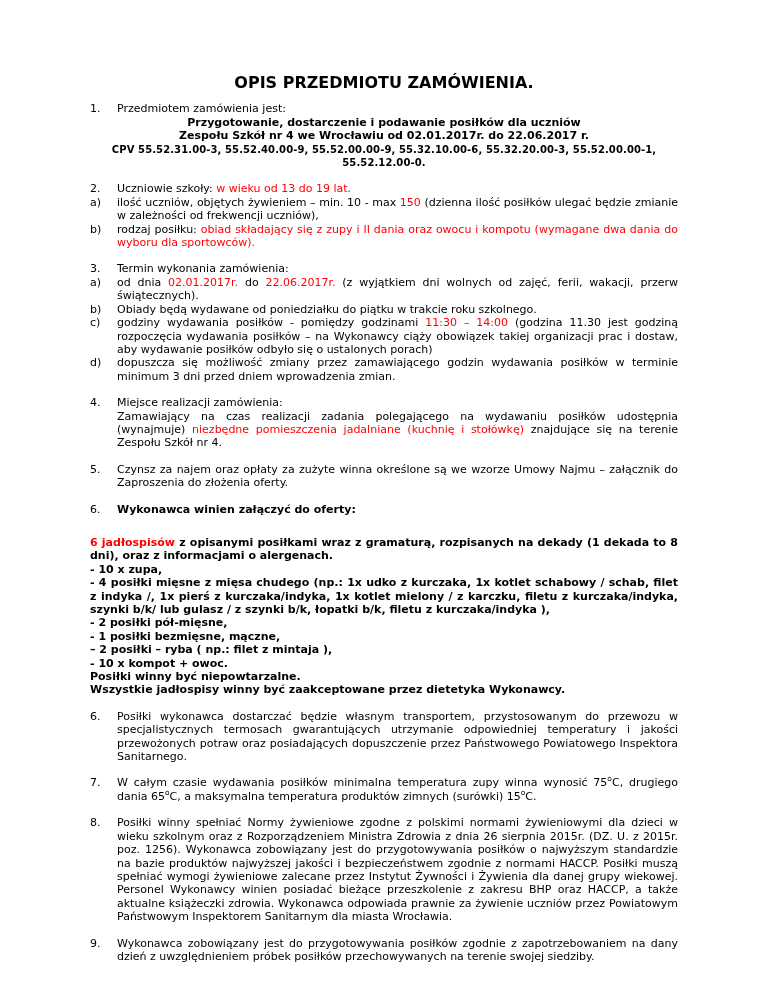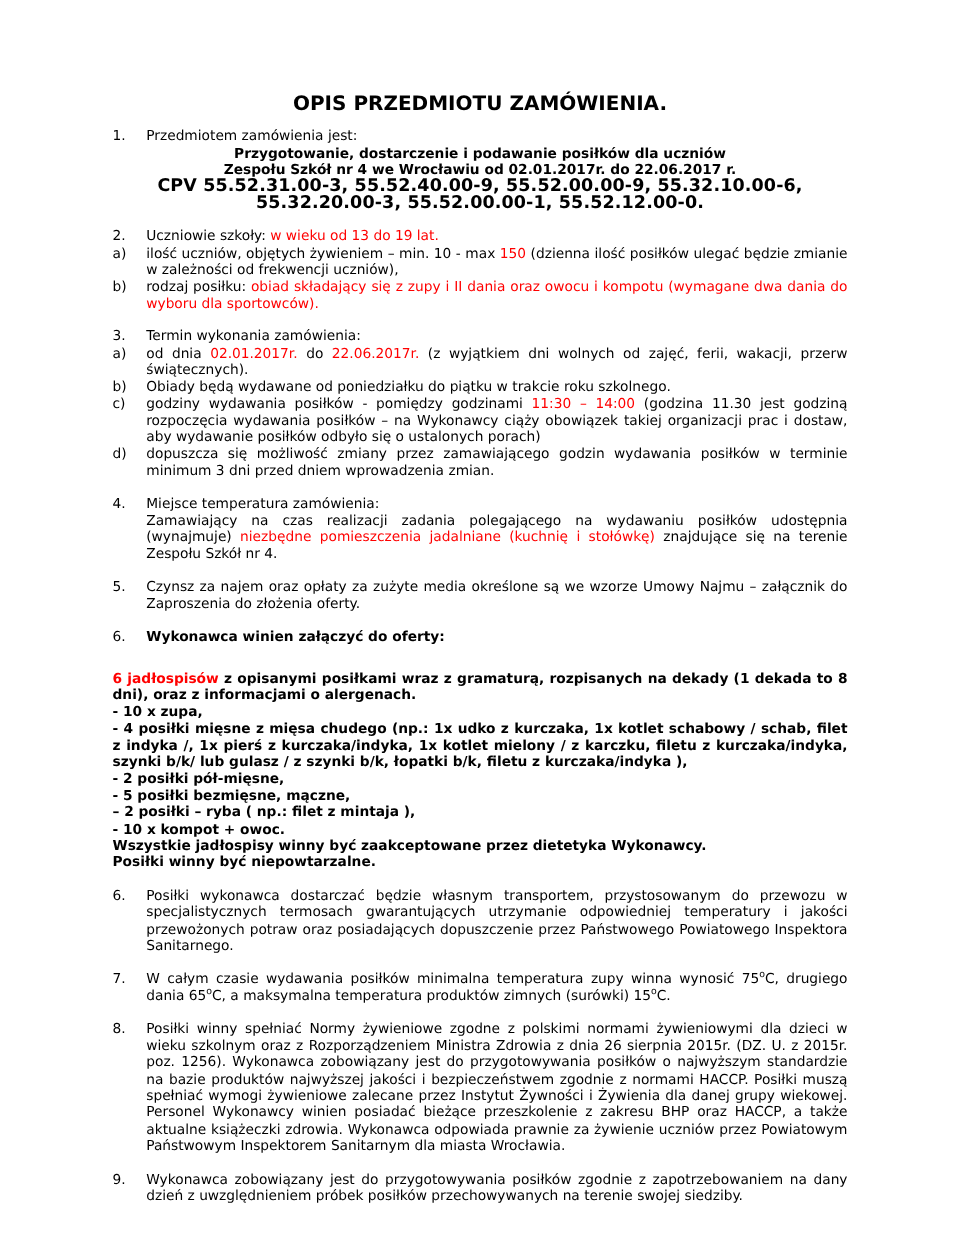--- a/index.html
+++ b/index.html
@@ -24,21 +24,21 @@
     font-size: 16px;
     margin-bottom: 13px;
   }
   .block { margin-bottom: 13px; }
   .row { display: flex; }
   .num { flex: 0 0 27px; }
   .body { flex: 1; text-align: justify; }
   .indent { margin-left: 27px; text-align: justify; }
   .center { text-align: center; }
   .bold { font-weight: bold; }
-  .cpv { font-size: 14px; letter-spacing: 0.1px; }
+  .cpv { font-size: 10px; letter-spacing: 0.1px; }
   .red { color: #ff0000; }
   .sup { font-size: 7.5px; vertical-align: super; line-height: 0; }
   .menu-block { font-weight: bold; }
   .menu-block .para { text-align: justify; }
 </style>
 </head>
 <body>
 
 <div class="page">
 
@@ -88,49 +88,49 @@
     </div>
     <div class="row">
       <span class="num">d)</span>
       <span class="body"><span>dopuszcza się możliwość zmiany przez zamawiającego godzin wydawania posiłków w terminie minimum 3 dni przed dniem wprowadzenia zmian.</span></span>
     </div>
   </div>
 
   <div class="block">
     <div class="row">
       <span class="num">4.</span>
-      <span class="body">Miejsce temperatura zamówienia:</span>
+      <span class="body">Miejsce realizacji zamówienia:</span>
     </div>
     <div class="indent"><span>Zamawiający na czas realizacji zadania polegającego na wydawaniu posiłków udostępnia (wynajmuje) </span><span class="red">niezbędne pomieszczenia jadalniane (kuchnię i stołówkę)</span><span> znajdujące się na terenie Zespołu Szkół nr 4.</span></div>
   </div>
 
   <div class="block">
     <div class="row">
       <span class="num">5.</span>
-      <span class="body">Czynsz za najem oraz opłaty za zużyte media określone są we wzorze Umowy Najmu – załącznik do Zaproszenia do złożenia oferty.</span>
+      <span class="body">Czynsz za najem oraz opłaty za zużyte winna określone są we wzorze Umowy Najmu – załącznik do Zaproszenia do złożenia oferty.</span>
     </div>
   </div>
 
   <div class="block" style="margin-bottom:20px;">
     <div class="row">
       <span class="num">6.</span>
       <span class="body bold">Wykonawca winien załączyć do oferty:</span>
     </div>
   </div>
 
   <div class="block menu-block">
     <div class="para"><span class="red">6 jadłospisów</span><span> z opisanymi posiłkami wraz z gramaturą, rozpisanych na dekady (1 dekada to 8 dni), oraz z informacjami o alergenach.</span></div>
     <div class="para">- 10 x zupa,</div>
     <div class="para">- 4 posiłki  mięsne z mięsa chudego (np.: 1x udko z kurczaka, 1x kotlet schabowy / schab, filet z indyka /, 1x pierś z kurczaka/indyka, 1x kotlet mielony / z karczku, filetu z kurczaka/indyka, szynki b/k/ lub gulasz / z szynki b/k, łopatki b/k, filetu z kurczaka/indyka ),</div>
     <div class="para">- 2 posiłki  pół-mięsne,</div>
-    <div class="para">- 5 posiłki  bezmięsne, mączne,</div>
+    <div class="para">- 1 posiłki  bezmięsne, mączne,</div>
     <div class="para">– 2 posiłki – ryba ( np.: filet z mintaja ),</div>
     <div class="para">- 10 x kompot + owoc.</div>
+    <div class="para">Posiłki winny być niepowtarzalne.</div>
     <div class="para">Wszystkie jadłospisy winny być zaakceptowane przez dietetyka Wykonawcy.</div>
-    <div class="para">Posiłki winny być niepowtarzalne.</div>
   </div>
 
   <div class="block">
     <div class="row">
       <span class="num">6.</span>
       <span class="body">Posiłki wykonawca dostarczać będzie własnym transportem, przystosowanym do przewozu w specjalistycznych termosach gwarantujących utrzymanie odpowiedniej temperatury i jakości przewożonych potraw oraz posiadających dopuszczenie przez Państwowego Powiatowego Inspektora Sanitarnego.</span>
     </div>
   </div>
 
   <div class="block">

